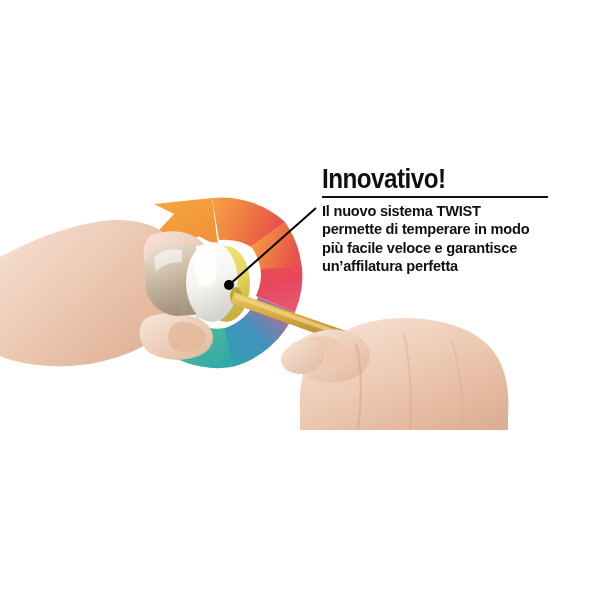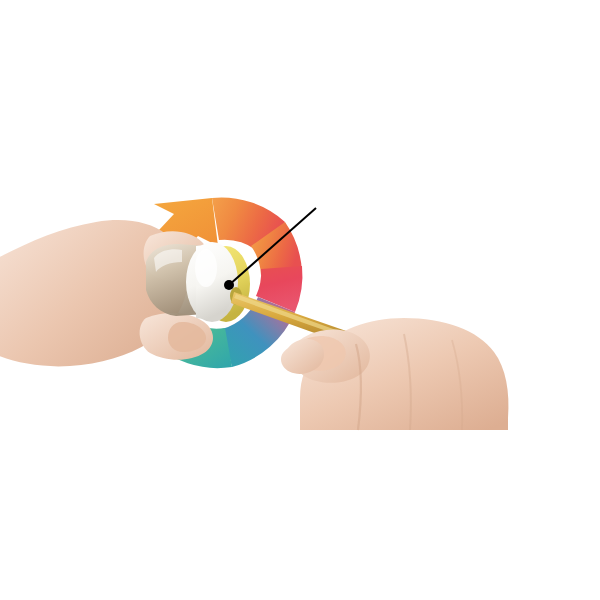--- a/index.html
+++ b/index.html
@@ -234,14 +234,24 @@
       <path d="M 404 334 C 410 362, 412 398, 410 430" stroke="#D3A88C" stroke-width="2" fill="none" opacity="0.4"></path>
       <path d="M 452 340 C 460 368, 463 400, 462 430" stroke="#D3A88C" stroke-width="1.8" fill="none" opacity="0.32"></path>
     </g>
 
     <g>
       <path d="M 229 285 L 316 208" stroke="#000000" stroke-width="2" fill="none"></path>
       <circle cx="229" cy="285" r="5" fill="#000000"></circle>
     </g>
   </svg>
 
+  <div id="callout">
+    <div class="headline">Innovativo!</div>
+    <div class="rule"></div>
+    <div class="body">
+      <span class="ln">Il nuovo sistema TWIST</span>
+      <span class="ln">permette di temperare in modo</span>
+      <span class="ln">più facile veloce e garantisce</span>
+      <span class="ln">un’affilatura perfetta</span>
+    </div>
+  </div>
 
 </div>
 
 </body></html>

